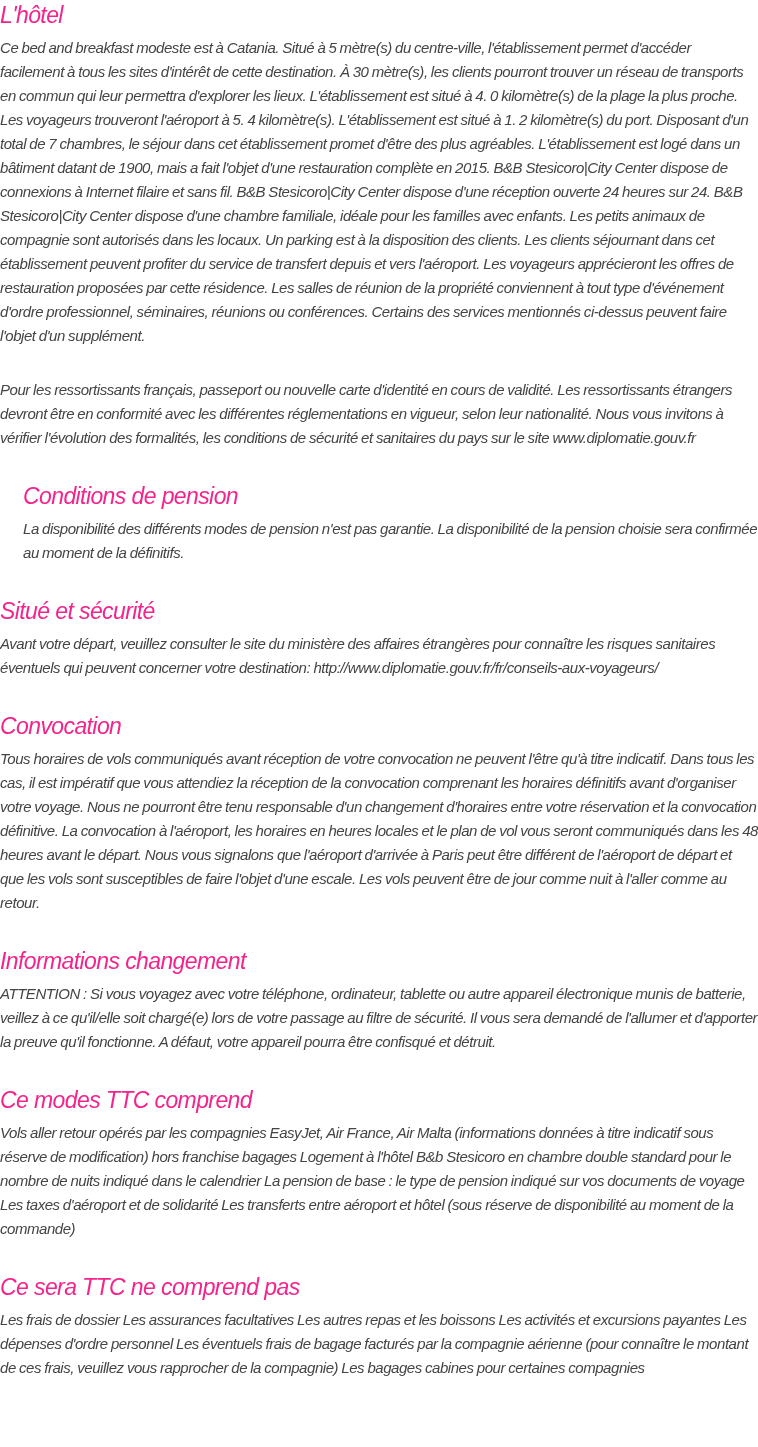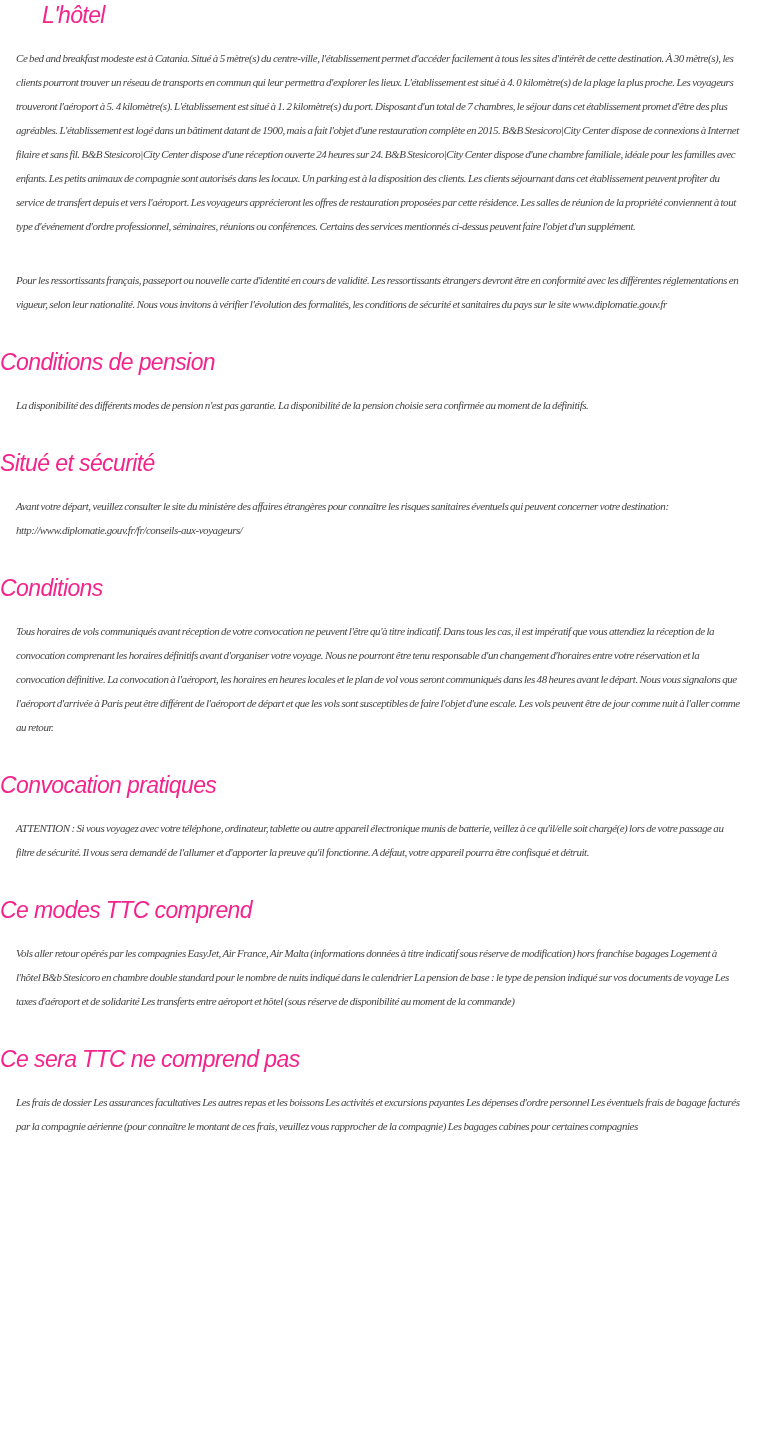--- a/index.html
+++ b/index.html
@@ -24,33 +24,33 @@
     font-family: "Liberation Sans", "DejaVu Sans", sans-serif;
     font-style: italic;
     font-weight: normal;
     color: #f5238c;
     font-size: 23px;
     line-height: 30px;
     margin: 0 0 6px 0;
     letter-spacing: -0.6px;
   }
   .section-body {
-    font-family: Liberation Serif, serif;
+    font-family: Liberation Sans, sans-serif;
     font-style: italic;
     color: #444444;
-    font-size: 11px;
+    font-size: 15px;
     line-height: 24px;
-    margin: 16px;
+    margin: 0;
     letter-spacing: -0.45px;
     word-spacing: -0.5px;
   }
-  .s0 .section-title { margin-top: 0; padding-left: 42px; }
+  .s0 .section-title { margin-top: 0; }
   .s0 { padding-top: 0; }
   .s1 { margin-top: 30px; }
-  .s2 { margin-top: 31px; }
+  .s2 { margin-top: 31px; padding-left: 23px; }
   .s3 { margin-top: 31px; }
   .s4 { margin-top: 31px; }
   .s5 { margin-top: 31px; }
   .s6 { margin-top: 31px; }
   .s7 { margin-top: 31px; }
 </style>
 </head>
 <body>
 
 <div class="content">
@@ -68,26 +68,26 @@
     <h2 class="section-title">Conditions de pension</h2>
     <p class="section-body">La disponibilité des différents modes de pension n'est pas garantie. La disponibilité de la pension choisie sera confirmée au moment de la définitifs.</p>
   </section>
 
   <section class="section s3">
     <h2 class="section-title">Situé et sécurité</h2>
     <p class="section-body">Avant votre départ, veuillez consulter le site du ministère des affaires étrangères pour connaître les risques sanitaires éventuels qui peuvent concerner votre destination: http://www.diplomatie.gouv.fr/fr/conseils-aux-voyageurs/</p>
   </section>
 
   <section class="section s4">
-    <h2 class="section-title">Conditions</h2>
+    <h2 class="section-title">Convocation</h2>
     <p class="section-body">Tous horaires de vols communiqués avant réception de votre convocation ne peuvent l'être qu'à titre indicatif. Dans tous les cas, il est impératif que vous attendiez la réception de la convocation comprenant les horaires définitifs avant d'organiser votre voyage. Nous ne pourront être tenu responsable d'un changement d'horaires entre votre réservation et la convocation définitive. La convocation à l'aéroport, les horaires en heures locales et le plan de vol vous seront communiqués dans les 48 heures avant le départ. Nous vous signalons que l'aéroport d'arrivée à Paris peut être différent de l'aéroport de départ et que les vols sont susceptibles de faire l'objet d'une escale. Les vols peuvent être de jour comme nuit à l'aller comme au retour.</p>
   </section>
 
   <section class="section s5">
-    <h2 class="section-title">Convocation pratiques</h2>
+    <h2 class="section-title">Informations changement</h2>
     <p class="section-body">ATTENTION : Si vous voyagez avec votre téléphone, ordinateur, tablette ou autre appareil électronique munis de batterie, veillez à ce qu'il/elle soit chargé(e) lors de votre passage au filtre de sécurité. Il vous sera demandé de l'allumer et d'apporter la preuve qu'il fonctionne. A défaut, votre appareil pourra être confisqué et détruit.</p>
   </section>
 
   <section class="section s6">
     <h2 class="section-title">Ce modes TTC comprend</h2>
     <p class="section-body">Vols aller retour opérés par les compagnies EasyJet, Air France, Air Malta (informations données à titre indicatif sous réserve de modification) hors franchise bagages Logement à l'hôtel B&amp;b Stesicoro en chambre double standard pour le nombre de nuits indiqué dans le calendrier La pension de base : le type de pension indiqué sur vos documents de voyage Les taxes d'aéroport et de solidarité Les transferts entre aéroport et hôtel (sous réserve de disponibilité au moment de la commande)</p>
   </section>
 
   <section class="section s7">
     <h2 class="section-title">Ce sera TTC ne comprend pas</h2>

